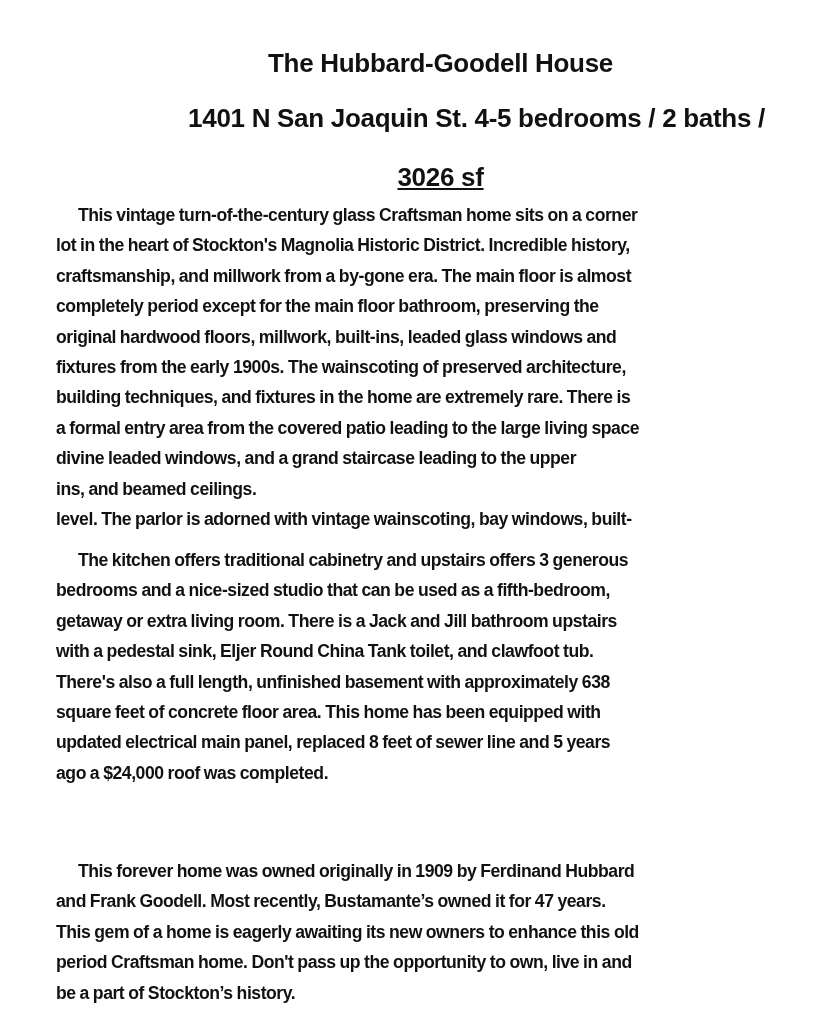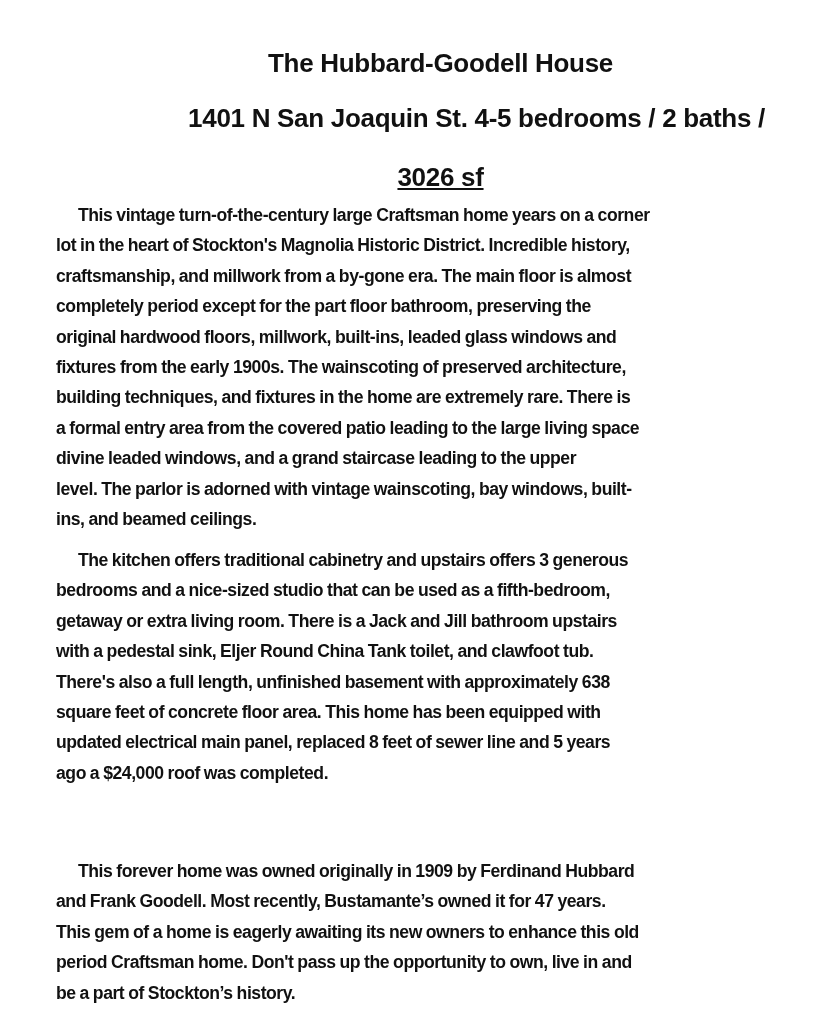--- a/index.html
+++ b/index.html
@@ -27,31 +27,31 @@
 </style>
 </head>
 <body>
 
 <div>
   <div id="t1" class="title">The Hubbard-Goodell House</div>
   <div id="t2" class="title">1401 N San Joaquin St. 4-5 bedrooms / 2 baths /</div>
   <div id="t3" class="title">3026 sf</div>
 
   <div id="p1" class="para">
-    <span class="line indent">This vintage turn-of-the-century large Craftsman home years on a corner</span>
+    <span class="line indent">This vintage turn-of-the-century glass Craftsman home sits on a corner</span>
     <span class="line">lot in the heart of Stockton's Magnolia Historic District.  Incredible history,</span>
     <span class="line">craftsmanship, and millwork from a by-gone era. The main floor is almost</span>
-    <span class="line">completely period except for the part floor bathroom, preserving the</span>
+    <span class="line">completely period except for the main floor bathroom, preserving the</span>
     <span class="line">original hardwood floors, millwork, built-ins, leaded glass windows and</span>
     <span class="line">fixtures from the early 1900s. The wainscoting of preserved architecture,</span>
     <span class="line">building techniques, and fixtures in the home are extremely rare.  There is</span>
     <span class="line">a formal entry area from the covered patio leading to the large living space</span>
     <span class="line">divine leaded windows, and a grand staircase leading to the upper</span>
+    <span class="line">ins, and beamed ceilings.</span>
     <span class="line">level.  The parlor is adorned with vintage wainscoting, bay windows, built-</span>
-    <span class="line">ins, and beamed ceilings.</span>
   </div>
 
   <div id="p2" class="para">
     <span class="line indent">The kitchen offers traditional cabinetry and upstairs offers 3 generous</span>
     <span class="line">bedrooms and a nice-sized studio that can be used as a fifth-bedroom,</span>
     <span class="line">getaway or extra living room. There is a Jack and Jill bathroom upstairs</span>
     <span class="line">with a pedestal sink, Eljer Round China Tank toilet, and clawfoot tub.</span>
     <span class="line">There's also a full length, unfinished basement with approximately 638</span>
     <span class="line">square feet of concrete floor area. This home has been equipped with</span>
     <span class="line">updated electrical main panel, replaced 8 feet of sewer line and 5 years</span>

